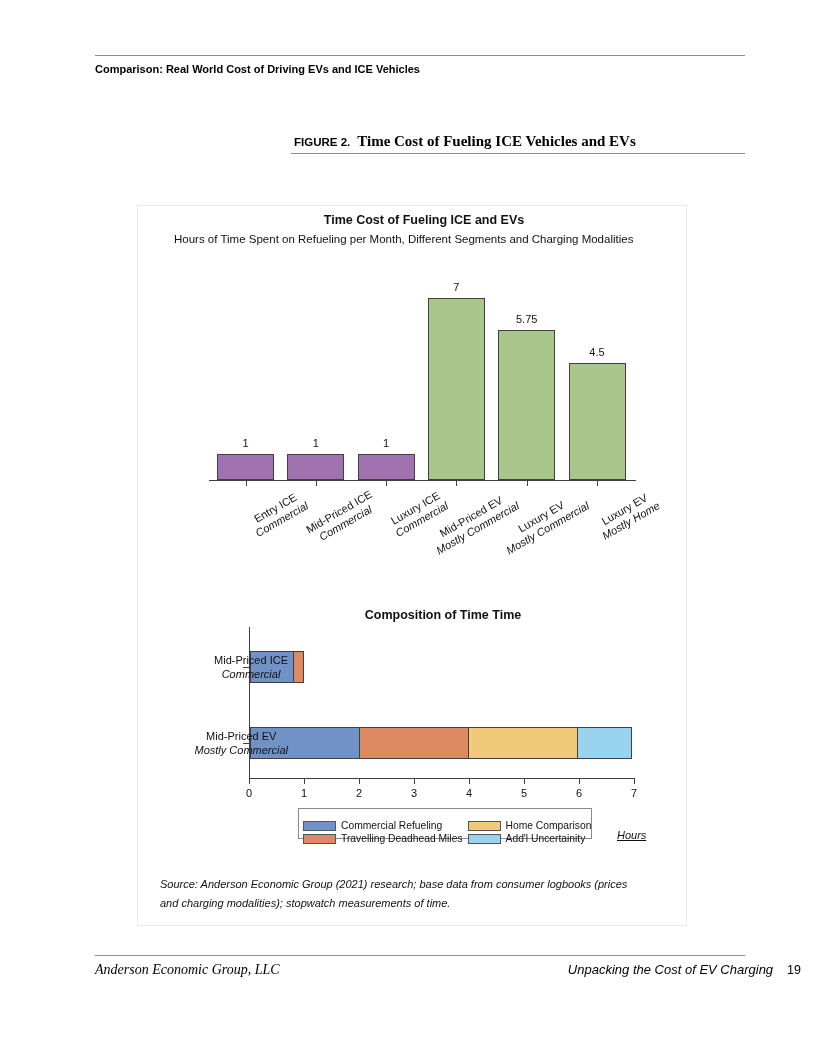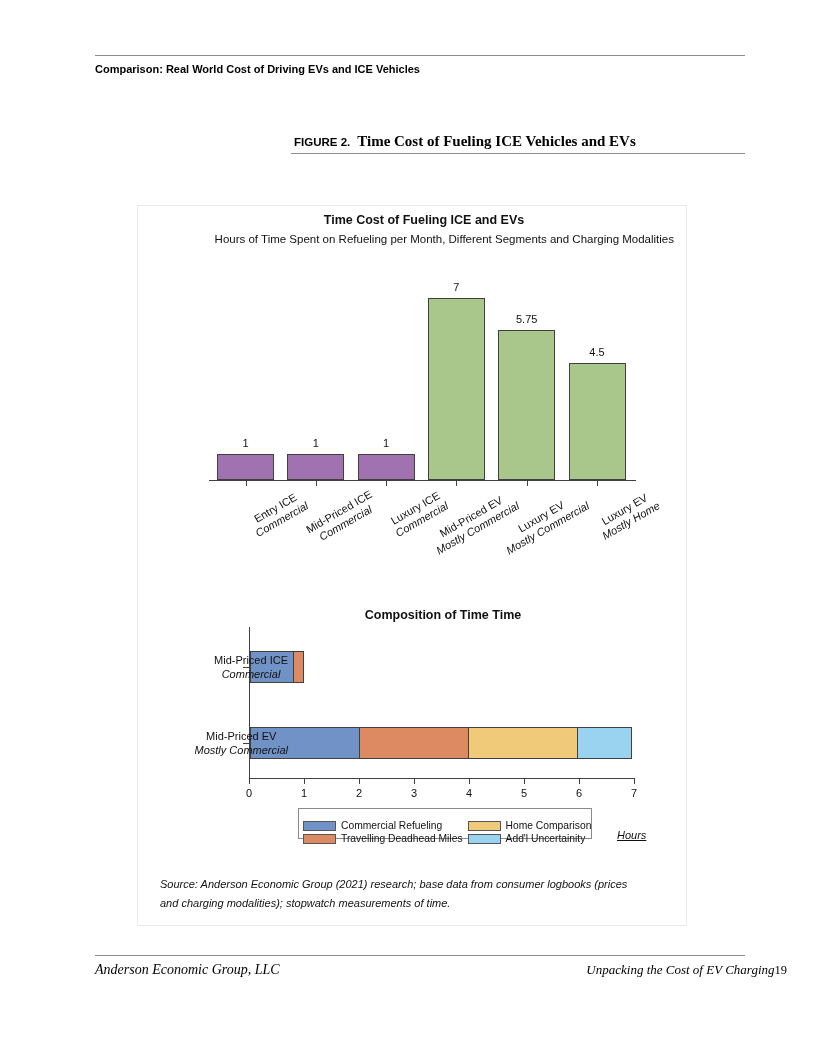--- a/index.html
+++ b/index.html
@@ -5,21 +5,21 @@
   html,body{margin:0;padding:0;background:#fff;}
   .page{position:relative;width:816px;height:1056px;background:#ffffff;overflow:hidden;
         font-family:"Liberation Sans",sans-serif;color:#111;padding-left:42px;}
   .rule{position:absolute;height:1px;background:#8c8c8c;}
   .running-header{position:absolute;left:95px;top:63px;font-size:11px;font-weight:bold;color:#000;}
   .figure-heading{position:absolute;left:294px;top:133px;display:flex;align-items:baseline;white-space:nowrap;}
   .figure-label{font-size:11.5px;font-weight:bold;font-family:"Liberation Sans",sans-serif;color:#000;}
   .figure-title{font-size:15px;font-weight:bold;font-family:"Liberation Serif",serif;margin-left:7px;color:#000;}
   .figure-box{position:absolute;left:137px;top:205px;width:548px;height:719px;border:1px solid #ebebeb;background:#fff;}
   .chart-title{position:absolute;text-align:center;font-weight:bold;font-size:12.5px;color:#111;}
-  .chart-subtitle{position:absolute;text-align:right;font-size:11.5px;color:#111;}
+  .chart-subtitle{position:absolute;text-align:left;font-size:11.5px;color:#111;}
   .axis{position:absolute;background:#404040;}
   .c1-bar{position:absolute;border:1px solid #404040;box-sizing:border-box;}
   .c1-val{position:absolute;width:60px;text-align:center;font-size:11px;color:#111;}
   .c1-tick,.c2-xtick{position:absolute;width:1px;height:5px;background:#404040;}
   .c1-xlab{position:absolute;transform:rotate(-30deg);transform-origin:100% 0;text-align:center;
            font-size:11px;line-height:13px;white-space:nowrap;color:#111;}
   .it{font-style:italic;}
   .c2-row{position:absolute;display:flex;height:32px;}
   .c2-seg{height:32px;border:1px solid #404040;box-sizing:border-box;margin-left:-1px;}
   .c2-seg:first-child{margin-left:0;}
@@ -29,24 +29,24 @@
   .hours-label{position:absolute;left:617px;top:829px;font-size:11px;font-style:italic;color:#111;text-decoration:underline;}
   #legend-box{position:absolute;left:298px;top:808px;width:294px;height:31px;border:1px solid #8a8a8a;
               box-sizing:border-box;padding:2px 0 0 4px;background:#fff;}
   #legend-grid{display:grid;grid-auto-flow:column;grid-template-rows:13px 13px;column-gap:5px;margin-top:8px;}
   .lg-item{display:flex;align-items:center;height:13px;}
   .lg-swatch{width:33px;height:10px;border:1px solid #555;box-sizing:border-box;margin-right:5px;flex:none;}
   .lg-label{font-size:10.3px;white-space:nowrap;color:#111;}
   .source-note{position:absolute;left:160px;top:875px;font-size:11px;font-style:italic;line-height:19px;color:#111;}
   .footer-left{position:absolute;left:95px;top:962px;font-family:"Liberation Serif",serif;
                font-style:italic;font-size:14px;color:#000;}
-  .footer-right{position:absolute;right:71px;top:962px;display:flex;align-items:center;
-                font-family:Liberation Serif, serif;font-size:13px;color:#000;}
+  .footer-right{position:absolute;right:57px;top:962px;display:flex;align-items:center;
+                font-family:Liberation Sans, sans-serif;font-size:13px;color:#000;}
   .footer-doc-title{font-style:italic;}
-  .footer-page{font-style:normal;font-size:12.5px;}
+  .footer-page{font-style:normal;font-size:12.5px;margin-left:14px;}
 </style>
 </head>
 <body>
 
 <div class="page" id="page">
 
   <div class="rule" style="left:95px;top:55px;width:650px;"></div>
   <div class="running-header">Comparison: Real World Cost of Driving EVs and ICE Vehicles</div>
 
   <div class="figure-heading">

